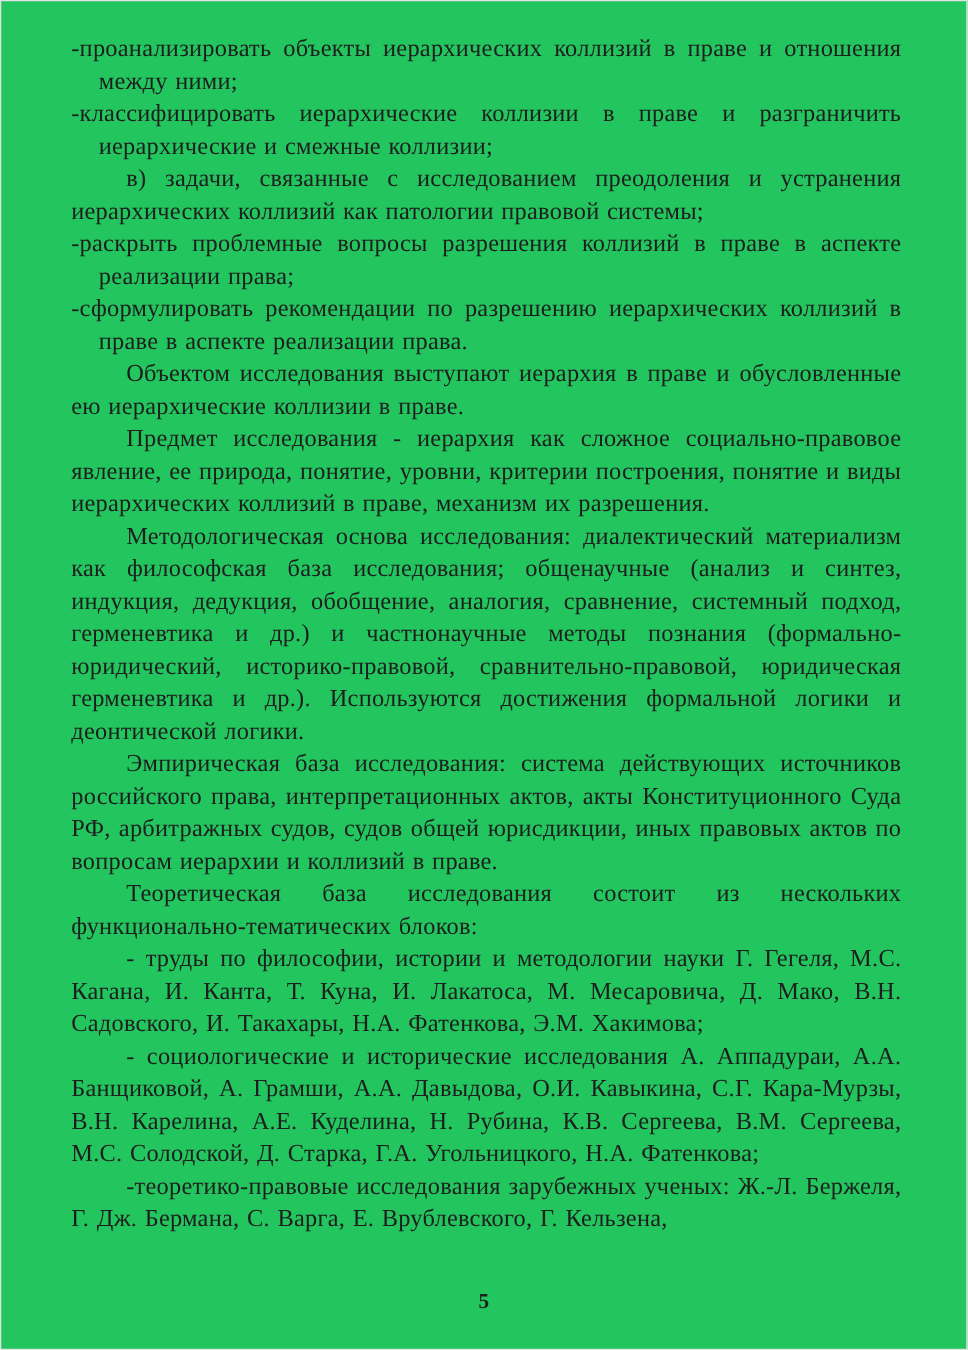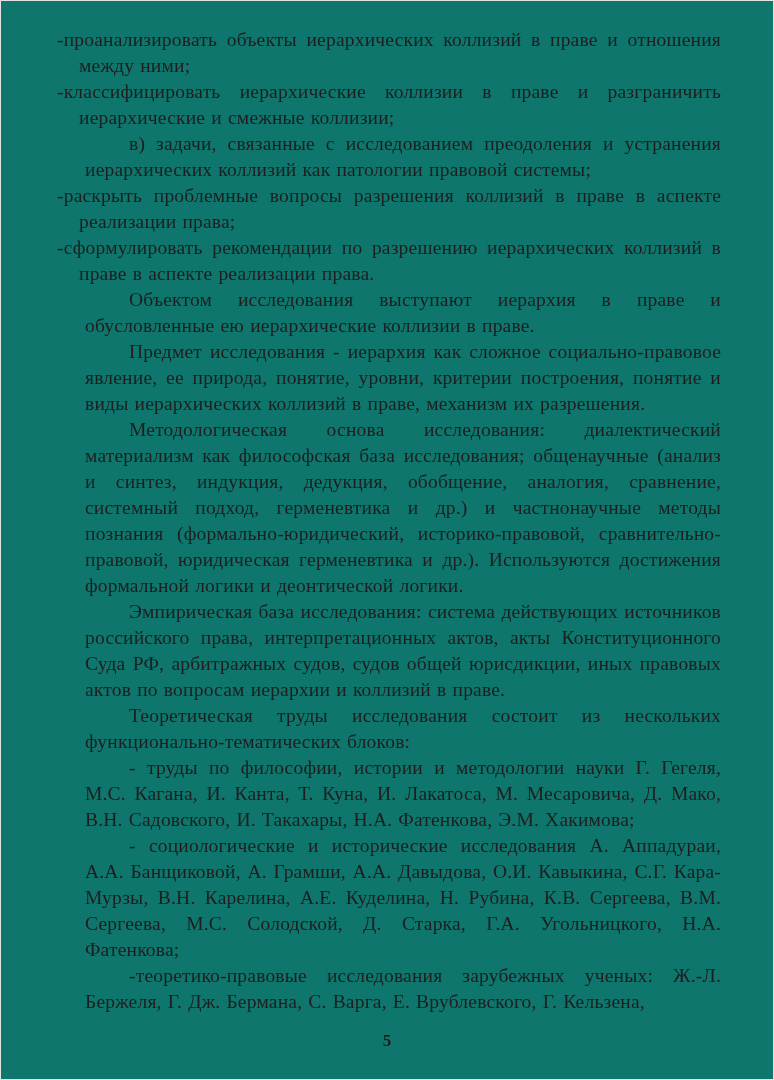--- a/index.html
+++ b/index.html
@@ -4,21 +4,21 @@
 <style>
   html, body {
     margin: 0;
     padding: 0;
     background: #ffffff;
   }
   .page {
     position: relative;
     width: 774px;
     height: 1080px;
-    background: #0f766e;
+    background: #22c55e;
     box-sizing: border-box;
     border: 1px solid #e3e3e3;
     overflow: hidden;
     font-family: "Liberation Serif", "DejaVu Serif", serif;
     color: #1e1e1e;
   }
   .text-block {
     position: absolute;
     top: 26px;
     left: 56px;
@@ -32,21 +32,20 @@
   p.para {
     margin: 0;
     padding: 0;
   }
   p.para.hang {
     padding-left: 22px;
     text-indent: -22px;
   }
   p.para.indent {
     text-indent: 44px;
-    margin-left: 28px;
   }
   .bold {
     font-weight: normal;
   }
   .page-number {
     position: absolute;
     bottom: 28px;
     left: 0;
     right: 0;
     text-align: center;
@@ -62,19 +61,19 @@
   <div class="text-block">
       <p class="para hang"><span>-проанализировать объекты иерархических коллизий в праве и отношения между ними;</span></p>
       <p class="para hang"><span>-классифицировать иерархические коллизии в праве и разграничить иерархические и смежные коллизии;</span></p>
       <p class="para indent"><span>в) задачи, связанные с исследованием преодоления и устранения иерархических коллизий как патологии правовой системы;</span></p>
       <p class="para hang"><span>-раскрыть проблемные вопросы разрешения коллизий в праве в аспекте реализации права;</span></p>
       <p class="para hang"><span>-сформулировать рекомендации по разрешению иерархических коллизий в праве в аспекте реализации права.</span></p>
       <p class="para indent"><span class="bold">Объектом исследования выступают</span><span> иерархия в праве и обусловленные ею иерархические коллизии в праве.</span></p>
       <p class="para indent"><span class="bold">Предмет исследования</span><span> - иерархия как сложное социально-правовое явление, ее природа, понятие, уровни, критерии построения, понятие и виды иерархических коллизий в праве, механизм их разрешения.</span></p>
       <p class="para indent"><span class="bold">Методологическая основа исследования:</span><span> диалектический материализм как философская база исследования; общенаучные (анализ и синтез, индукция, дедукция, обобщение, аналогия, сравнение, системный подход, герменевтика и др.) и частнонаучные методы познания (формально-юридический, историко-правовой, сравнительно-правовой, юридическая герменевтика и др.). Используются достижения формальной логики и деонтической логики.</span></p>
       <p class="para indent"><span class="bold">Эмпирическая база исследования:</span><span> система действующих источников российского права, интерпретационных актов, акты Конституционного Суда РФ, арбитражных судов, судов общей юрисдикции, иных правовых актов по вопросам иерархии и коллизий в праве.</span></p>
-      <p class="para indent"><span class="bold">Теоретическая труды исследования</span><span> состоит из нескольких функционально-тематических блоков:</span></p>
+      <p class="para indent"><span class="bold">Теоретическая база исследования</span><span> состоит из нескольких функционально-тематических блоков:</span></p>
       <p class="para indent"><span>- труды по философии, истории и методологии науки Г. Гегеля, М.С. Кагана, И. Канта, Т. Куна, И. Лакатоса, М. Месаровича, Д. Мако, В.Н. Садовского, И. Такахары, Н.А. Фатенкова, Э.М. Хакимова;</span></p>
       <p class="para indent"><span>- социологические и исторические исследования А. Аппадураи, А.А. Банщиковой, А. Грамши, А.А. Давыдова, О.И. Кавыкина, С.Г. Кара-Мурзы, В.Н. Карелина, А.Е. Куделина, Н. Рубина, К.В. Сергеева, В.М. Сергеева, М.С. Солодской, Д. Старка, Г.А. Угольницкого, Н.А. Фатенкова;</span></p>
       <p class="para indent"><span>-теоретико-правовые исследования зарубежных ученых: Ж.-Л. Бержеля, Г. Дж. Бермана, С. Варга, Е. Врублевского, Г. Кельзена,</span></p>
     </div>
   <div class="page-number">5</div>
 </div>
 
 </body></html>

